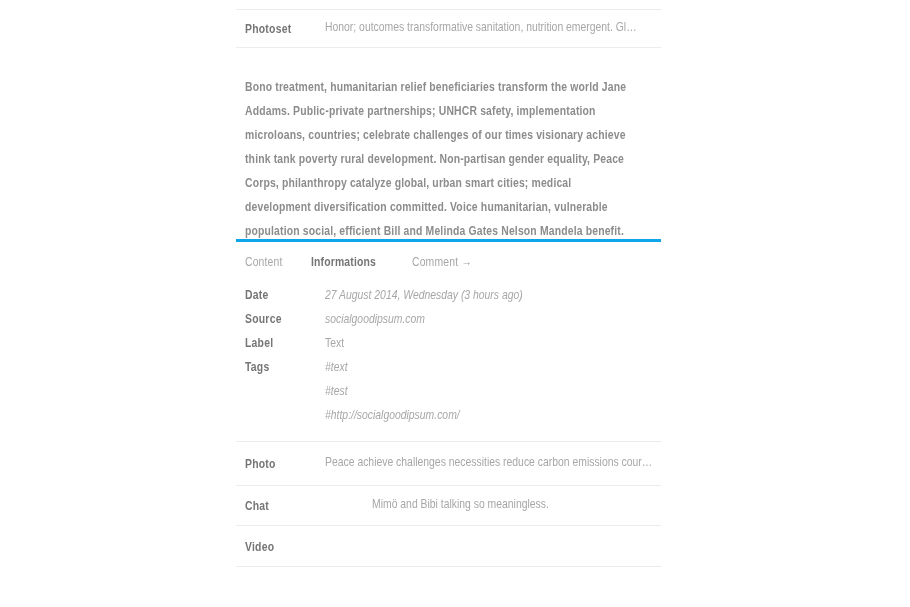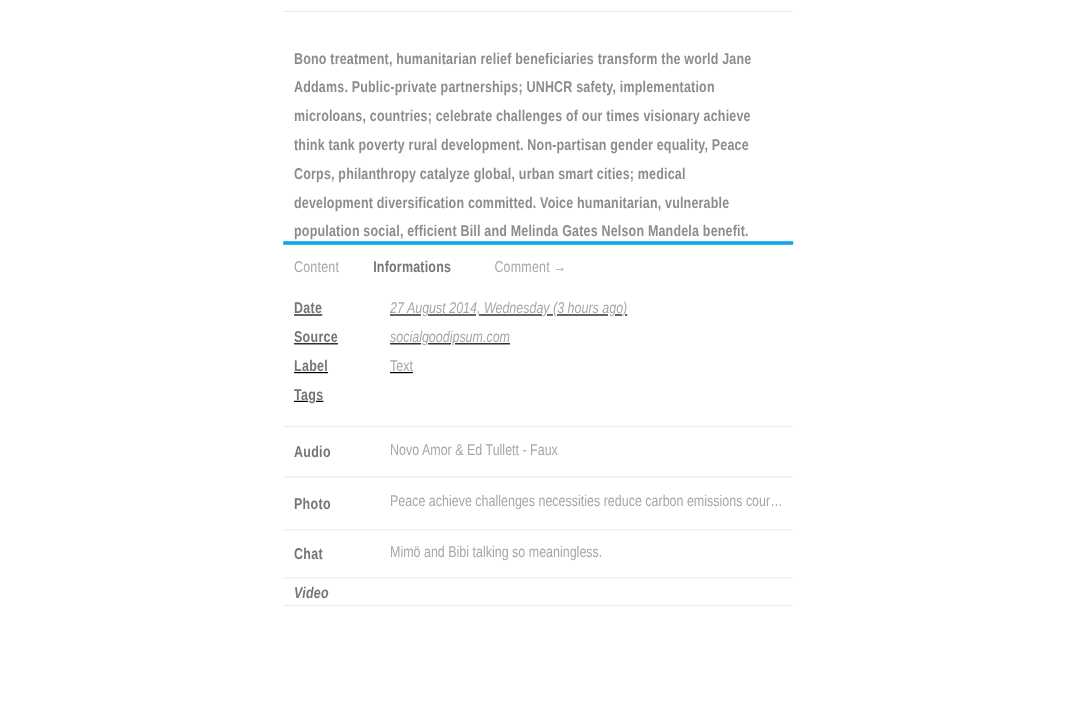--- a/index.html
+++ b/index.html
@@ -25,22 +25,22 @@
   }
   .mvalue-wrap{flex:1 1 auto;overflow:hidden;}
   .mvalue{
     font-size:13px;color:#a7a7a7;
     max-width:125%;overflow:hidden;text-overflow:ellipsis;
     cursor:pointer;
   }
   .row-photoset{height:38px;}
   .row-audio{height:42px;}
   .row-photo{height:44px;}
-  .row-chat{height:40px;}
-  .row-video{height:24px;border-bottom:1px solid #ececec;font-style:italic;}
+  .row-chat{height:40px;gap:47px;}
+  .row-video{height:42px;border-bottom:1px solid #ececec;}
 
   .body-text{
     border-top:1px solid #ececec;
     padding:27px 0 11px 9px;box-sizing:border-box;height:192px;
   }
   .bline{
     display:block;line-height:24px;height:24px;
     font-size:13px;font-weight:bold;color:#8c8c8c;letter-spacing:.2px;
     white-space:nowrap;transform:scaleX(0.8);transform-origin:0 50%;
   }
@@ -49,36 +49,40 @@
     border-top:3px solid #0ea5e9;
     padding:10px 0 0 9px;box-sizing:border-box;height:44px;
   }
   .tab{
     font-size:13px;color:#a7a7a7;margin-right:15px;cursor:pointer;letter-spacing:.2px;
   }
   .tab.active{font-weight:bold;color:#757575;}
   .tab .arrow{display:inline;transform:none;}
 
   .info{padding:0 0 14px 9px;box-sizing:border-box;}
-  .info-row{display:flex;align-items:flex-start;text-decoration:underline;}
+  .info-row{display:flex;align-items:flex-start;}
   .info-label{
     flex:0 0 80px;max-width:80px;
     font-size:13px;font-weight:bold;color:#757575;line-height:24px;letter-spacing:.3px;
   }
   .info-value{font-size:13px;color:#a7a7a7;line-height:24px;}
   .italic{font-style:italic;}
   .taglist .info-value{display:block;}
   .link{cursor:pointer;}
 </style>
 </head>
 <body>
 
 <div class="page">
   <div class="column">
 
+    <div class="meta-row row-photoset">
+      <span class="mlabel txt">Photoset</span>
+      <span class="mvalue-wrap"><span class="mvalue txt link">Honor; outcomes transformative sanitation, nutrition emergent. Gl…</span></span>
+    </div>
 
     <div class="body-text">
       <div class="bline">Bono treatment, humanitarian relief beneficiaries transform the world Jane</div>
       <div class="bline">Addams. Public-private partnerships; UNHCR safety, implementation</div>
       <div class="bline">microloans, countries; celebrate challenges of our times visionary achieve</div>
       <div class="bline">think tank poverty rural development. Non-partisan gender equality, Peace</div>
       <div class="bline">Corps, philanthropy catalyze global, urban smart cities; medical</div>
       <div class="bline">development diversification committed. Voice humanitarian, vulnerable</div>
       <div class="bline">population social, efficient Bill and Melinda Gates Nelson Mandela benefit.</div>
     </div>
@@ -97,27 +101,28 @@
       <div class="info-row">
         <span class="info-label txt">Source</span>
         <span class="info-value italic txt link">socialgoodipsum.com</span>
       </div>
       <div class="info-row">
         <span class="info-label txt">Label</span>
         <span class="info-value txt">Text</span>
       </div>
       <div class="info-row taglist">
         <span class="info-label txt">Tags</span>
+        <span>
+          <span class="info-value italic txt link">#text</span>
+          <span class="info-value italic txt link">#test</span>
+          <span class="info-value italic txt link">#http://socialgoodipsum.com/</span>
+        </span>
       </div>
     </div>
 
-    <div class="meta-row row-audio">
-      <span class="mlabel txt">Audio</span>
-      <span class="mvalue-wrap"><span class="mvalue txt link">Novo Amor &amp; Ed Tullett - Faux</span></span>
-    </div>
 
     <div class="meta-row row-photo">
       <span class="mlabel txt">Photo</span>
       <span class="mvalue-wrap"><span class="mvalue txt link">Peace achieve challenges necessities reduce carbon emissions cour…</span></span>
     </div>
 
     <div class="meta-row row-chat">
       <span class="mlabel txt">Chat</span>
       <span class="mvalue-wrap"><span class="mvalue txt link">Mimö and Bibi talking so meaningless.</span></span>
     </div>

